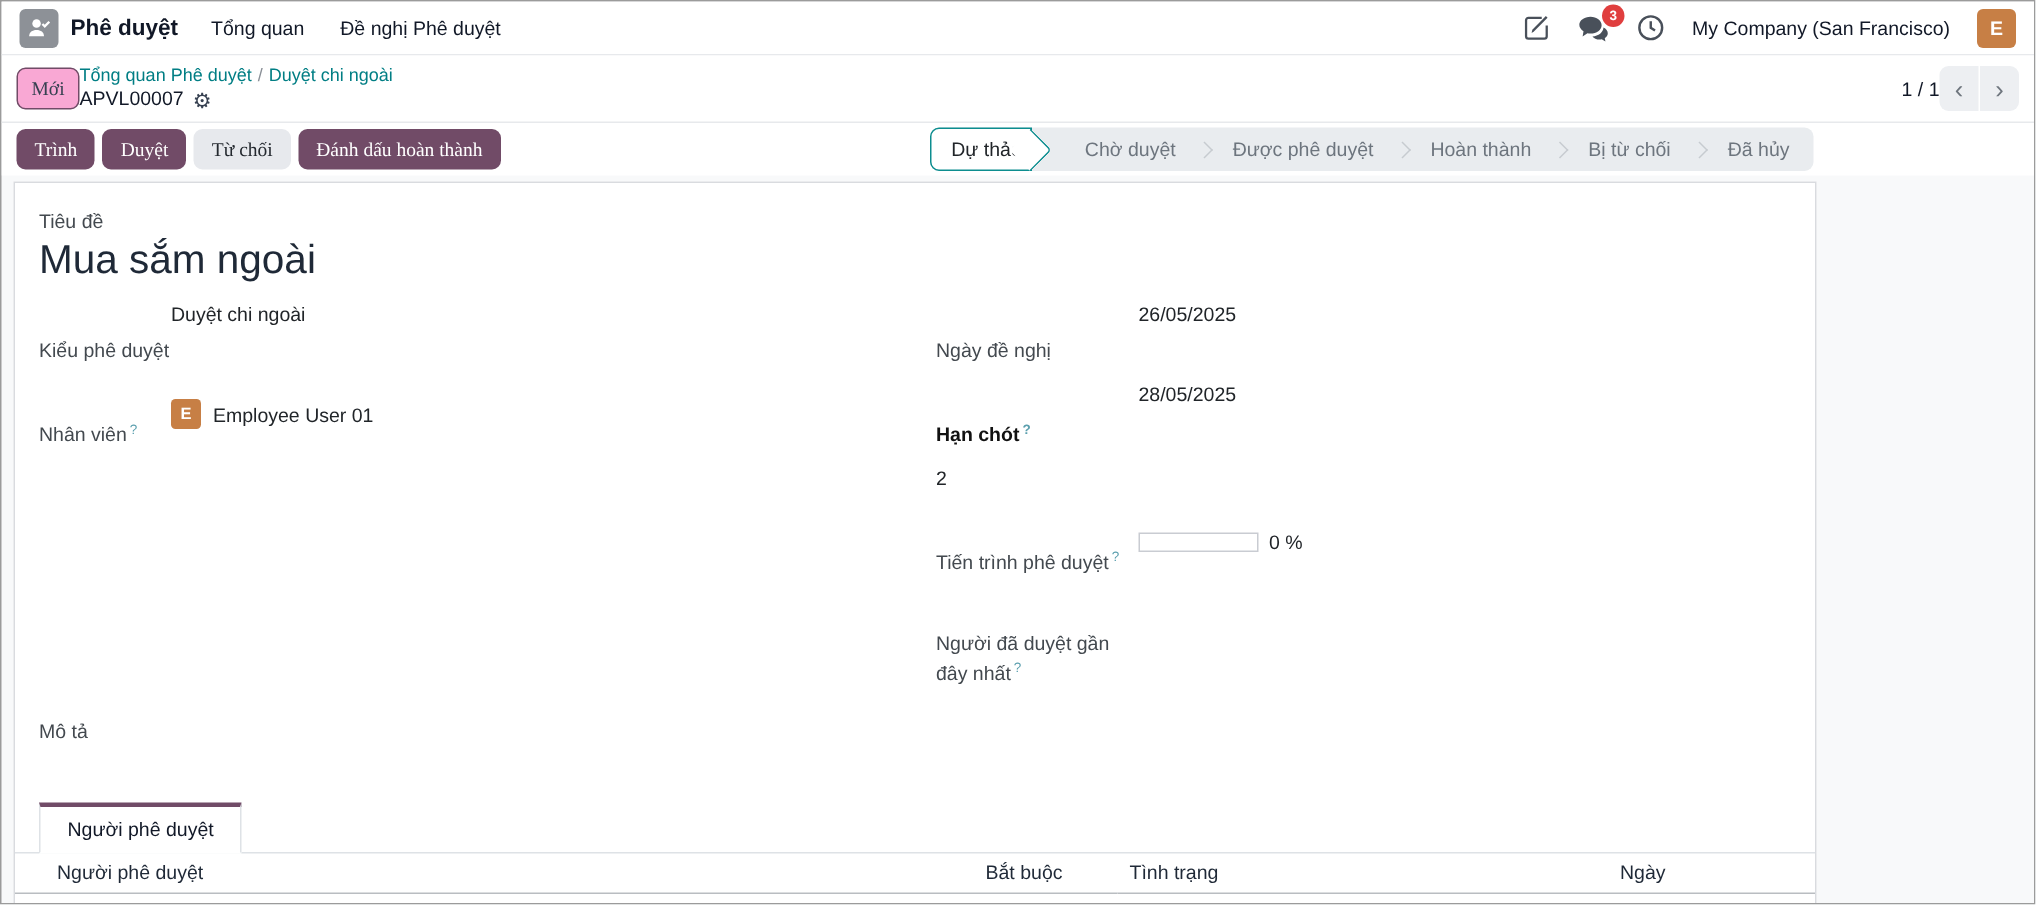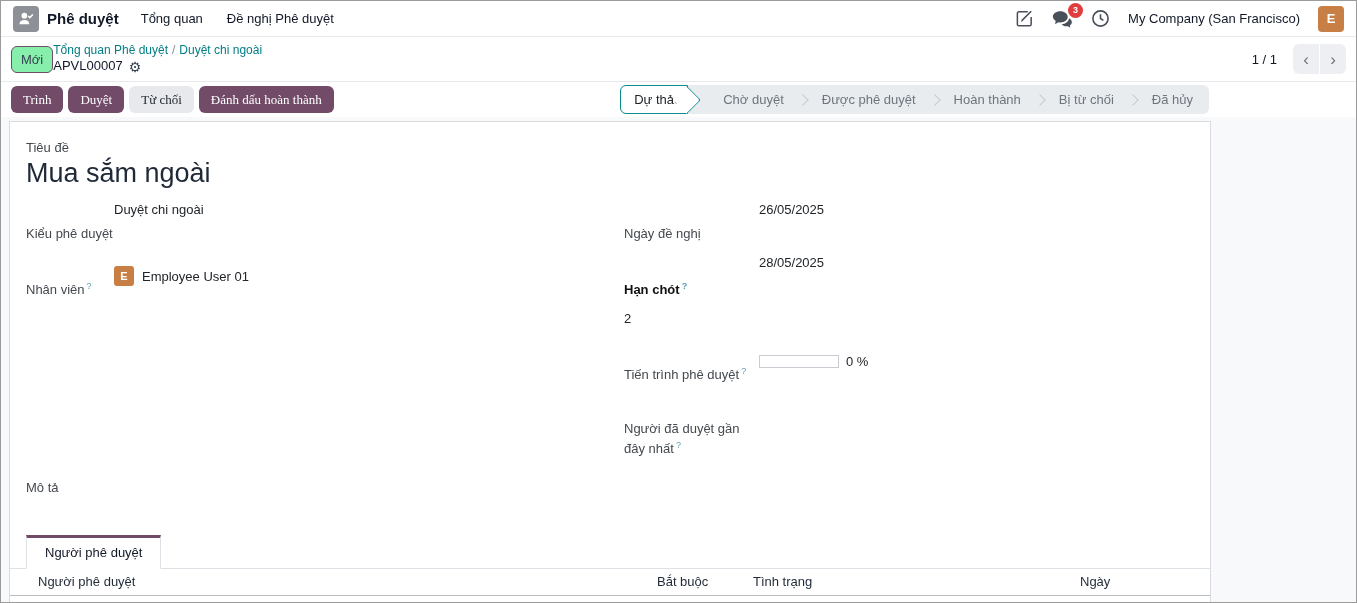--- a/index.html
+++ b/index.html
@@ -13,29 +13,29 @@
   .app-name { font-size:15px; font-weight:600; color:#111827; margin-right:22px; }
   .nav-menu { font-size:13px; color:#111827; margin-right:24px; cursor:pointer; }
   .systray { margin-left:auto; display:flex; align-items:center; gap:18px; }
   .systray-icon { position:relative; display:flex; align-items:center; cursor:pointer; }
   .badge { position:absolute; top:-7px; right:-10px; background:#e03e3e; color:#fff; font-size:9px; font-weight:700; min-width:15px; height:15px; border-radius:8px; display:flex; align-items:center; justify-content:center; padding:0 3px; }
   .company { font-size:13px; color:#111827; }
   .user-avatar { width:26px; height:26px; border-radius:4px; background:#c77f45; color:#fff; font-size:13px; font-weight:600; display:flex; align-items:center; justify-content:center; cursor:pointer; }
 
   
   .breadcrumb-bar { height:45px; background:#fff; border-bottom:1px solid #e7e9ec; display:flex; align-items:center; padding:0 10px; flex-shrink:0; }
-  .btn-new { background:#86efac; border:1px solid #714B67; color:#374151; font-size:13px; padding:5px 9px; border-radius:6px; cursor:pointer; font-family:Liberation Sans, sans-serif; }
+  .btn-new { background:#f9a8d4; border:1px solid #714B67; color:#374151; font-size:13px; padding:5px 9px; border-radius:6px; cursor:pointer; font-family:Liberation Serif, serif; }
   .crumb-block { margin-left:0; display:flex; flex-direction:column; justify-content:center; line-height:1.25;text-align:right; }
   .crumb-line1 { font-size:12px; }
   .crumb-link { color:#017e84; cursor:pointer; text-decoration:none; }
   .crumb-sep { color:#8a9097; margin:0 4px; }
   .crumb-line2 { font-size:13px; color:#111827; display:flex; align-items:center; gap:6px; }
   .gear { font-size:14px; color:#374151; cursor:pointer; line-height:1; }
   .pager { margin-left:auto; display:flex; align-items:center; }
-  .pager-value { font-size:13px; color:#111827; margin-right:16px; }
+  .pager-value { font-size:13px; color:#111827; }
   .pager-btns { display:flex; gap:1px; }
   .pager-btn { width:26px; height:30px; background:#edeff2; border:none; color:#6f767e; font-size:17px; line-height:1; cursor:pointer; display:flex; align-items:center; justify-content:center; font-family:inherit; }
   .pager-btn.prev { border-radius:6px 0 0 6px; }
   .pager-btn.next { border-radius:0 6px 6px 0; }
 
   
   .actions-row { height:35px; background:#fff; display:flex; align-items:center; padding:0 10px; flex-shrink:0; }
   .btn { height:27px; padding:0 12px; border-radius:6px; border:none; font-size:13px; font-family:Liberation Serif, serif; cursor:pointer; margin-right:5px; }
   .btn-primary { background:#714B67; color:#fff; }
   .btn-secondary { background:#e7e9ed; color:#24292f; }

